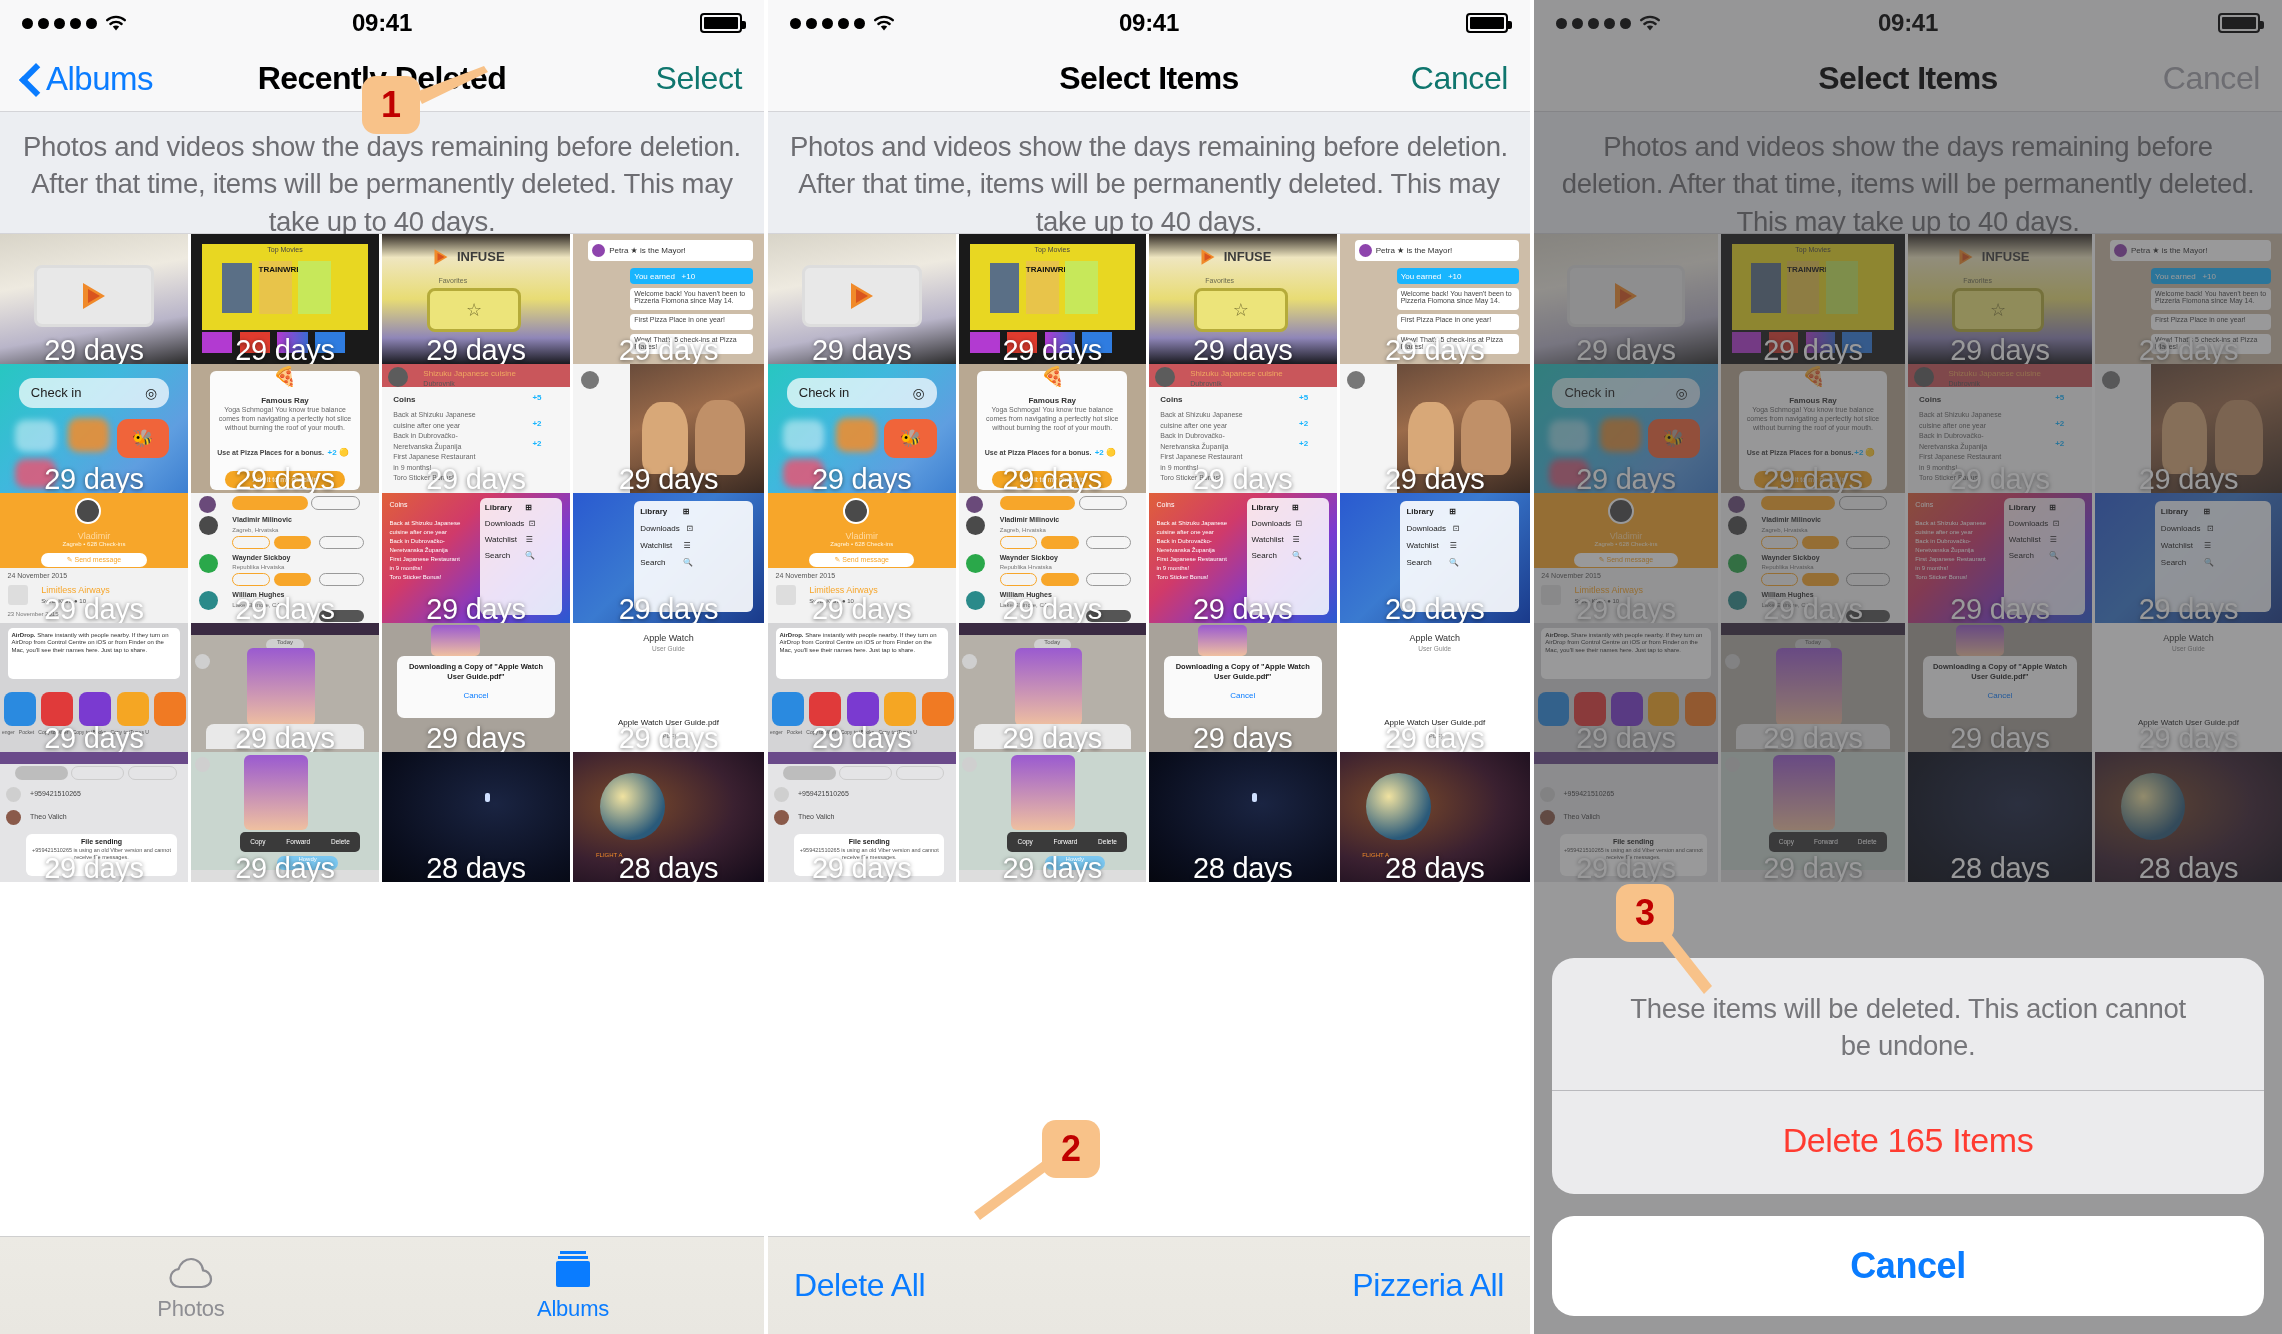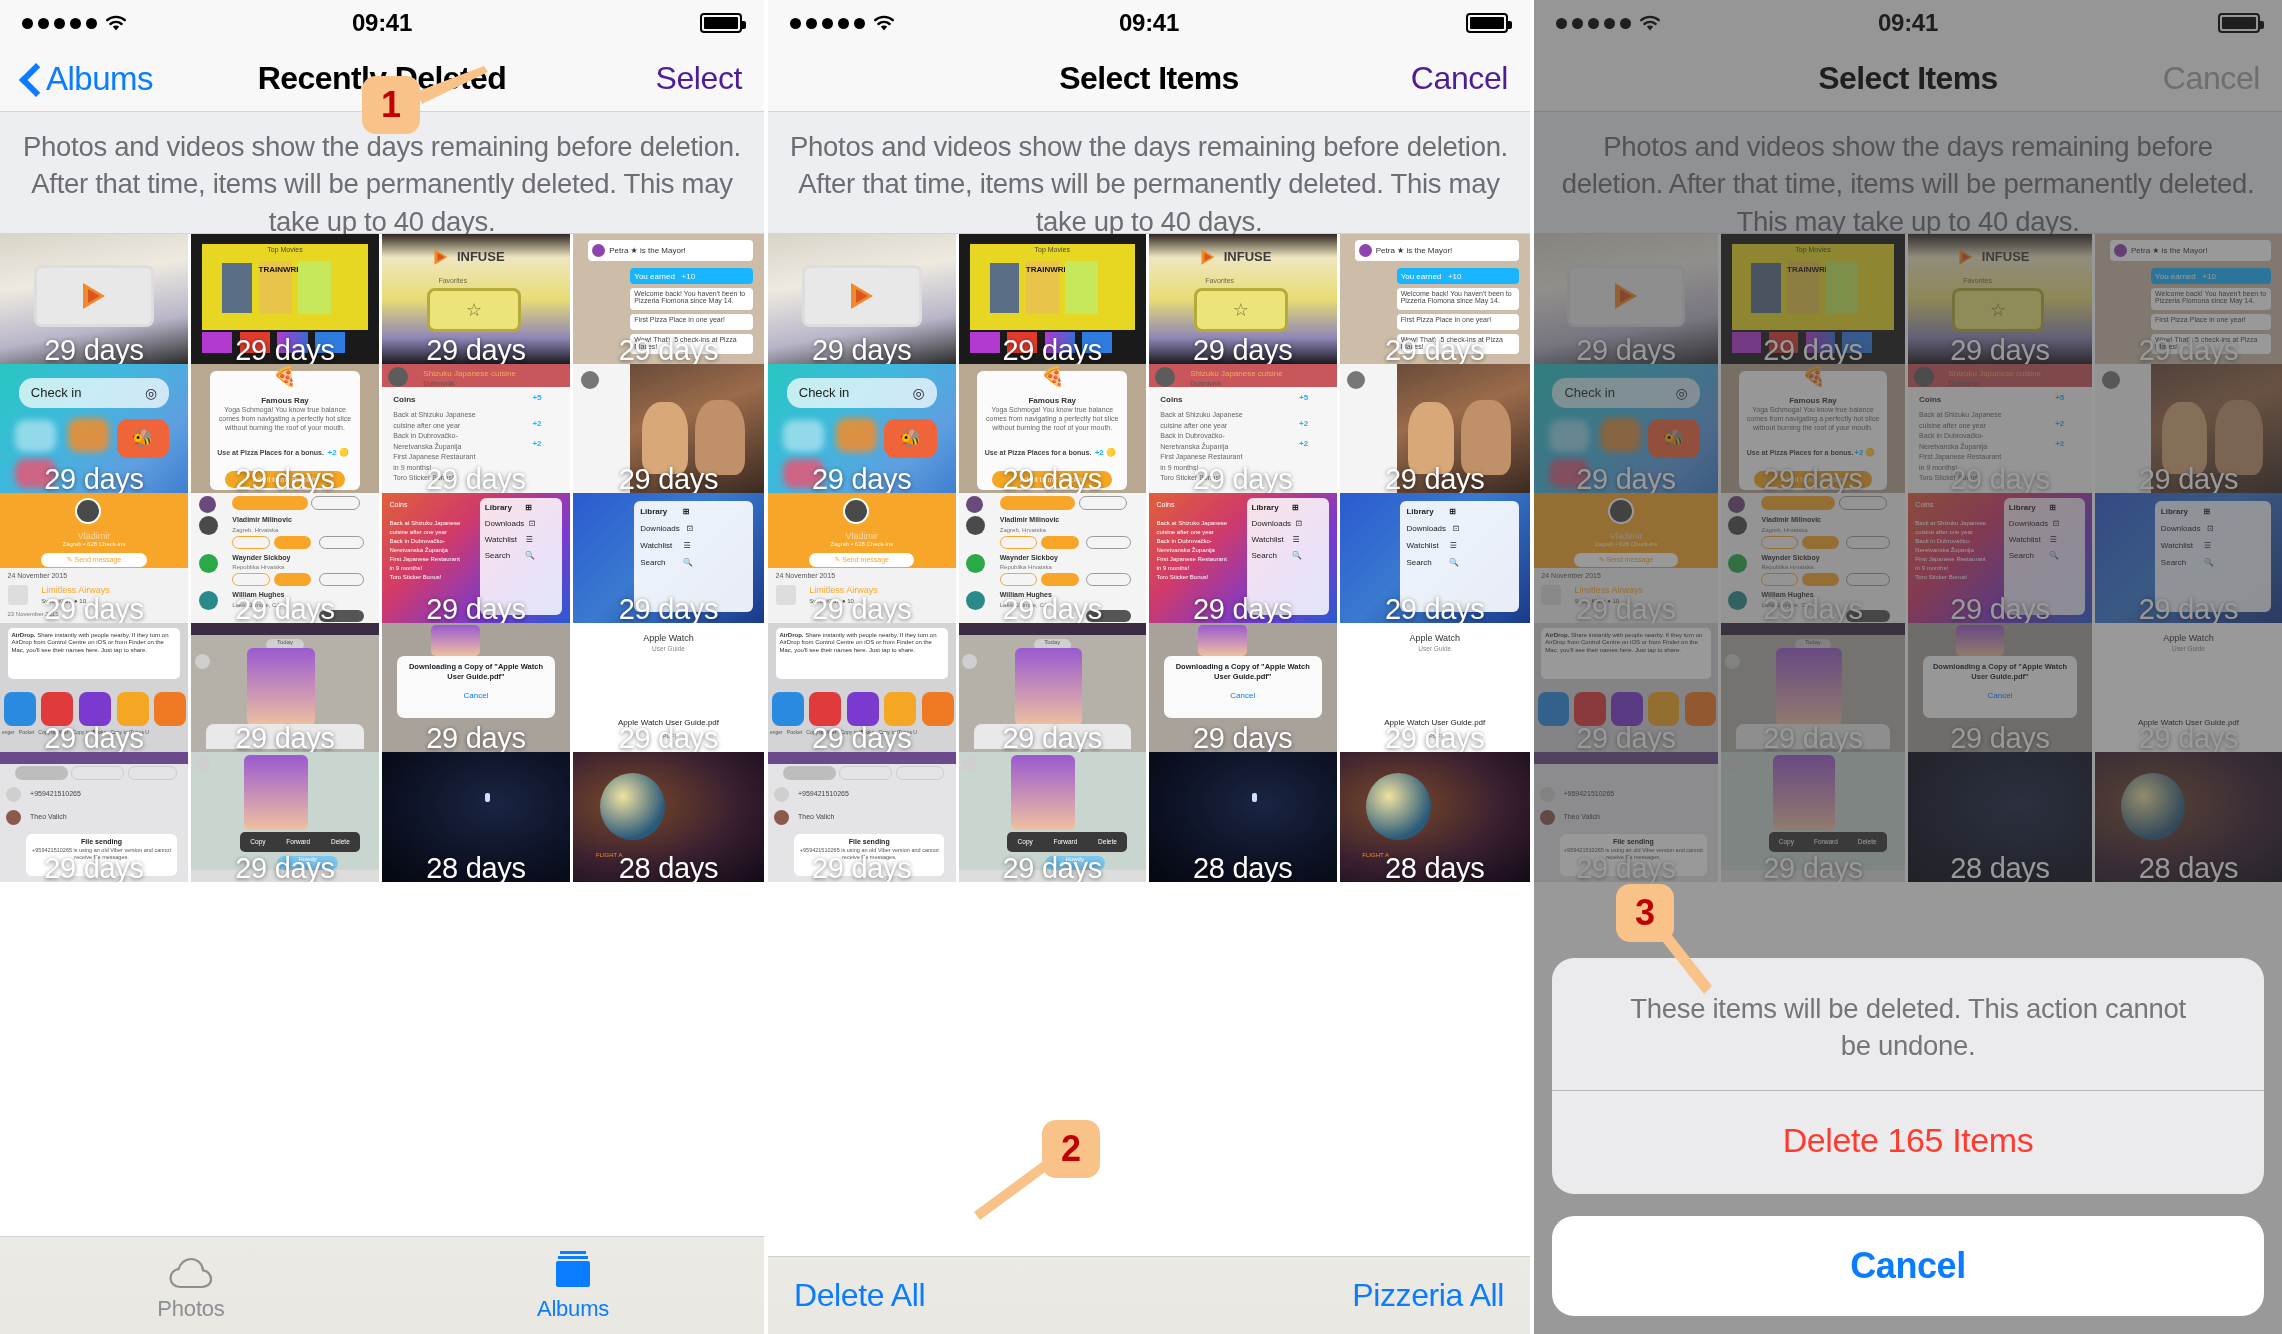--- a/index.html
+++ b/index.html
@@ -31,21 +31,21 @@
   
   .navbar { position:relative; height:66px; background:#f8f8f9; display:flex; align-items:center;
      padding:0 22px; border-bottom:1px solid #d4d4d8; }
   .nav-back { display:flex; align-items:center; gap:6px; color:#0a7cff; font-size:33px;
      letter-spacing:-0.5px; cursor:pointer; }
   .chev { width:18px; height:30px; position:relative; flex:0 0 auto; }
   .chev::before { content:""; position:absolute; left:2px; top:4px; width:18px; height:18px;
      border-left:6px solid #0a7cff; border-bottom:6px solid #0a7cff; transform:rotate(45deg); }
   .nav-title { position:absolute; left:0; right:0; text-align:center; font-size:32px;
      font-weight:bold; color:#000; letter-spacing:-0.6px; pointer-events:none; }
-  .nav-action { margin-left:auto; color:#4c1d95; font-size:32px; letter-spacing:-0.4px; cursor:pointer;
+  .nav-action { margin-left:auto; color:#0f766e; font-size:32px; letter-spacing:-0.4px; cursor:pointer;
      position:relative; z-index:2; }
 
   
   .info { background:#eceef2; padding:16px 20px 22px; text-align:center;
      color:#6d6d72; font-size:27.5px; line-height:1.36; letter-spacing:-0.3px;
      border-bottom:1px solid #d4d4d8; height:122px; }
 
   
   .grid { display:grid; grid-template-columns:repeat(4, 1fr); width:100%; }
   .cell { position:relative; height:129.5px; overflow:hidden; background:#222;
@@ -59,21 +59,21 @@
   
   .tabbar { position:absolute; bottom:0; left:0; right:0; height:98px;
      background:linear-gradient(180deg,#eceae4,#e9e7e1);
      display:flex; align-items:center; border-top:1px solid #cfcfcf; }
   .tab { flex:1; display:flex; flex-direction:column; align-items:center; gap:6px; cursor:pointer; }
   .tab .lbl { font-size:22px; color:#8e8e93; letter-spacing:-0.2px; }
   .tab.active .lbl { color:#0a7cff; }
   .ico { height:40px; display:flex; align-items:flex-end; justify-content:center; }
 
   
-  .toolbar { position:absolute; bottom:0; left:0; right:0; height:78px;
+  .toolbar { position:absolute; bottom:0; left:0; right:0; height:98px;
      background:linear-gradient(180deg,#eceae4,#e9e7e1);
      display:flex; align-items:center; justify-content:space-between;
      padding:0 26px; border-top:1px solid #cfcfcf;margin-top:8px; }
   .toolbar .tb-btn { color:#0a7cff; font-size:32px; letter-spacing:-0.4px; cursor:pointer; }
 
   
   .dimmer { position:absolute; inset:0; background:rgba(60,60,62,.52); pointer-events:none; }
   .sheet { position:absolute; left:18px; right:18px; bottom:140px;
      background:rgba(248,248,250,.86); border-radius:22px; overflow:hidden;
      backdrop-filter:blur(6px); }

